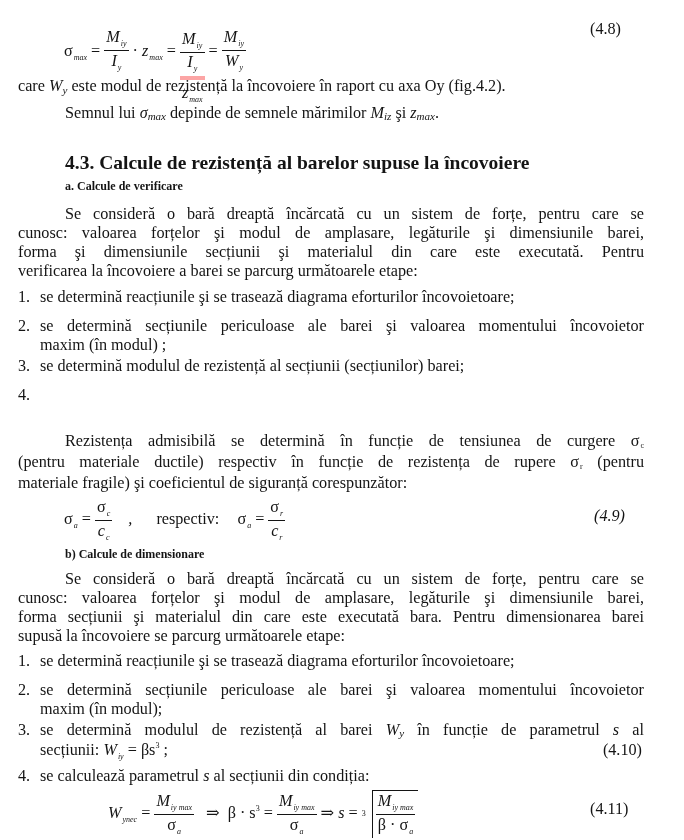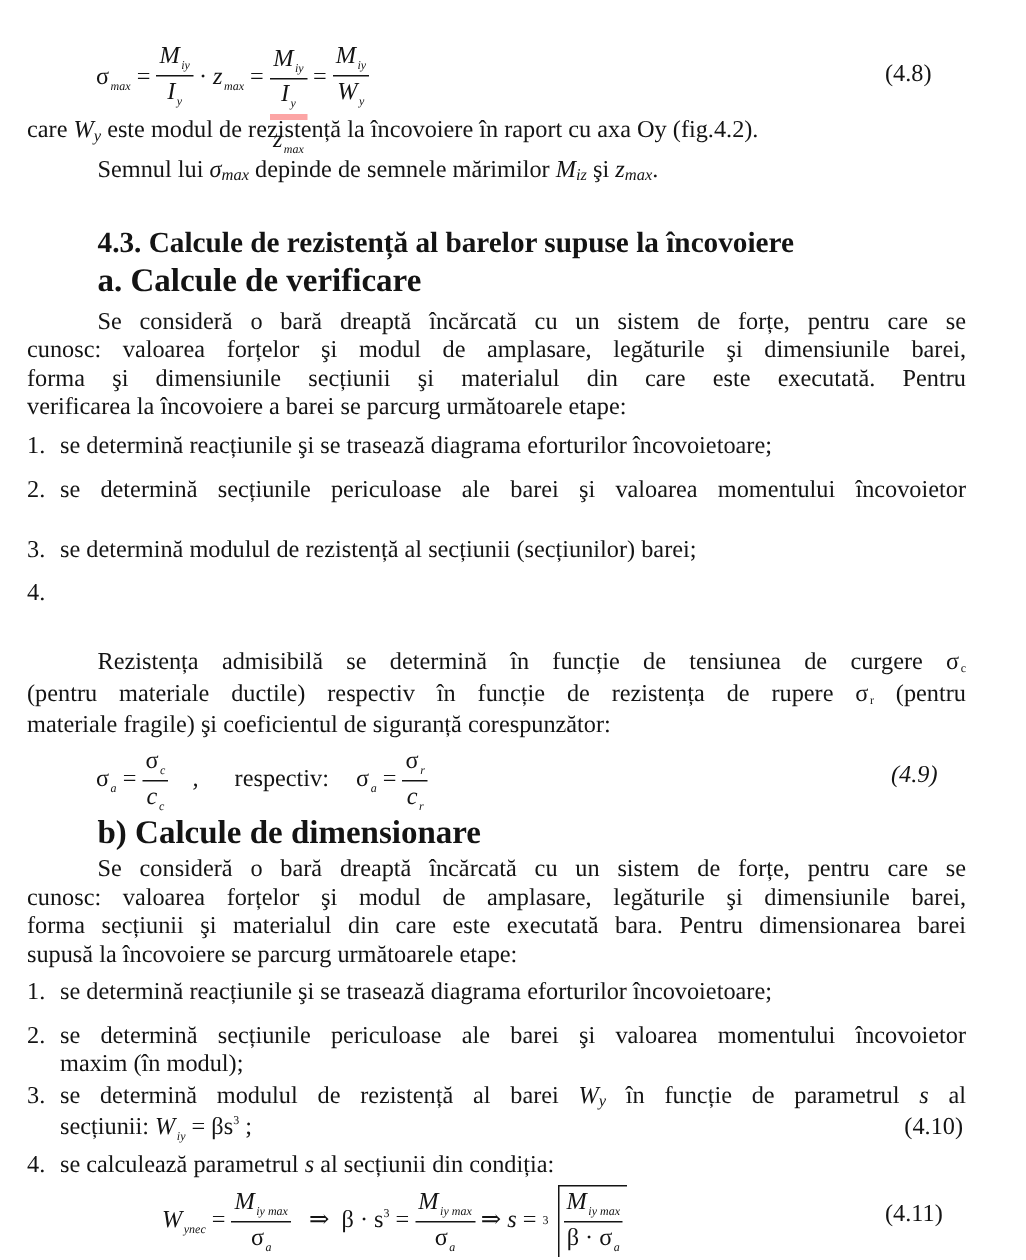--- a/index.html
+++ b/index.html
@@ -11,21 +11,21 @@
   .abs { position: absolute; }
   .it { font-style: italic; }
   .sub { font-size: 8px; font-style: italic; position: relative; top: 4px; margin-left: 1px; }
   .subn { font-size: 11px; font-style: italic; position: relative; top: 3px; }
   .sup { font-size: 8px; position: relative; top: -7px; }
   .frac { display: inline-block; vertical-align: middle; text-align: center; position: relative; }
   .frac .num { display: block; padding: 0 2px; line-height: 20px; }
   .frac .den { display: block; border-top: 1px solid #141414; padding: 0 2px; line-height: 20px; }
   .justify { text-align: justify; text-align-last: justify; }
   .h3 { font-size: 19.5px; font-weight: bold; }
-  .h4 { font-size: 22px; font-weight: bold; }
+  .h4 { font-size: 12px; font-weight: bold; }
   .li { position: absolute; left: 18px; width: 626px; }
   .li .n { position: absolute; left: 0; }
   .li .t { margin-left: 22px; display: block; }
   .sqrt { display: inline-block; vertical-align: middle; position: relative; padding-left: 10px; }
   .sqrt .rad { border-top: 1px solid #141414; border-left: 1px solid #141414; display: inline-block; padding: 0 3px; }
   .sqrt .idx { position: absolute; left: 0; top: 14px; font-size: 8px; }
 </style>
 </head>
 <body>
 
@@ -44,21 +44,21 @@
       <span class="num it" style="line-height:20px;"><span>M</span><span class="sub">iy</span></span>
       <span class="den it" style="line-height:18px;"><span>I</span><span class="sub">y</span></span>
       <span class="den it" style="line-height:26px; border-top:4px solid #fca5a5; margin-top:2px;"><span>z</span><span class="sub">max</span></span>
     </span>
     <span>=</span>
     <span class="frac" style="top:-2px;">
       <span class="num it"><span>M</span><span class="sub">iy</span></span>
       <span class="den it"><span>W</span><span class="sub">y</span></span>
     </span>
   </div>
-  <span class="abs" style="left:526px; top:18px;margin-top:20px;">(4.8)</span>
+  <span class="abs" style="left:526px; top:18px;">(4.8)</span>
 </div>
 
 <div class="abs" style="left:18px; top:77px; white-space:nowrap;">
   <span>care </span><span class="it">W</span><span class="subn">y</span><span> este modul de rezistență la încovoiere în raport cu axa Oy (fig.4.2).</span>
 </div>
 
 <div class="abs" style="left:65px; top:104px; white-space:nowrap;">
   <span>Semnul lui </span><span class="it">σ</span><span class="subn" style="top:2px;">max</span><span> depinde de semnele mărimilor </span> <span class="it">M</span><span class="subn" style="top:2px;">iz</span><span> şi </span> <span class="it">z</span><span class="subn" style="top:2px;">max</span><span>.</span>
 </div>
 
@@ -72,20 +72,21 @@
   <div>verificarea la încovoiere a barei se parcurg următoarele etape:</div>
 </div>
 
 <div class="li" style="top:288px;">
   <span class="n">1.</span>
   <span class="t">se determină reacțiunile şi se trasează diagrama eforturilor încovoietoare;</span>
 </div>
 <div class="li" style="top:317px;">
   <span class="n">2.</span>
   <span class="t justify">se determină secțiunile periculoase ale barei şi valoarea momentului încovoietor</span>
+  <span class="t">maxim (în modul) ;</span>
 </div>
 <div class="li" style="top:357px;">
   <span class="n">3.</span>
   <span class="t">se determină modulul de rezistență al secțiunii (secțiunilor) barei;</span>
 </div>
 <div class="li" style="top:386px;">
   <span class="n">4.</span>
 </div>
 
 <div class="abs" style="left:18px; top:432px; width:626px;">

